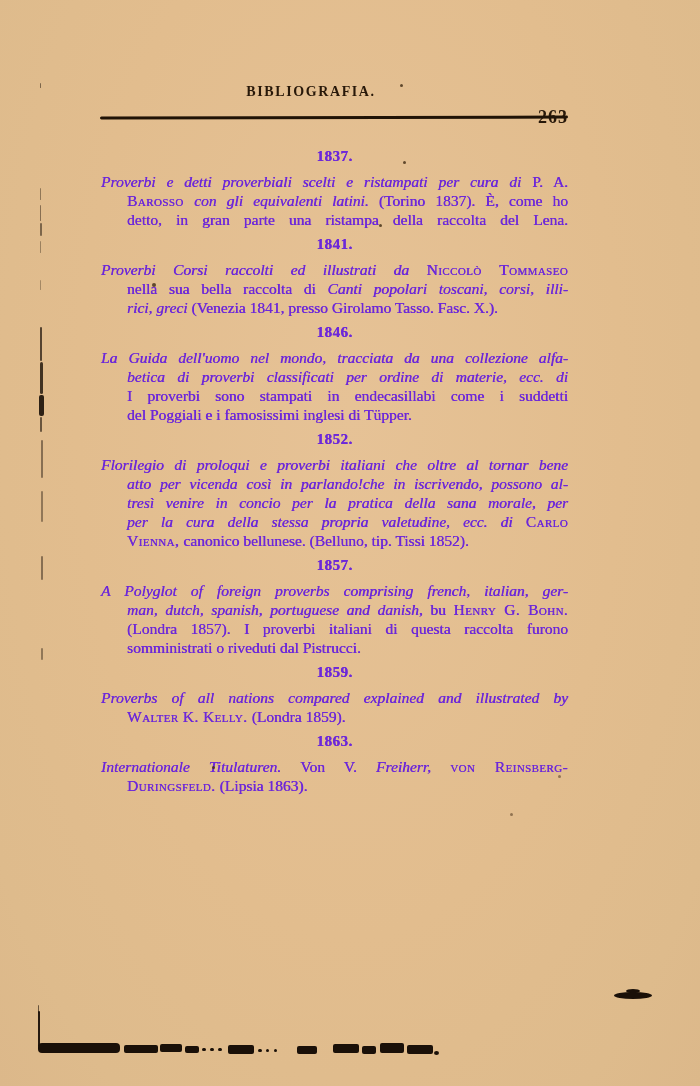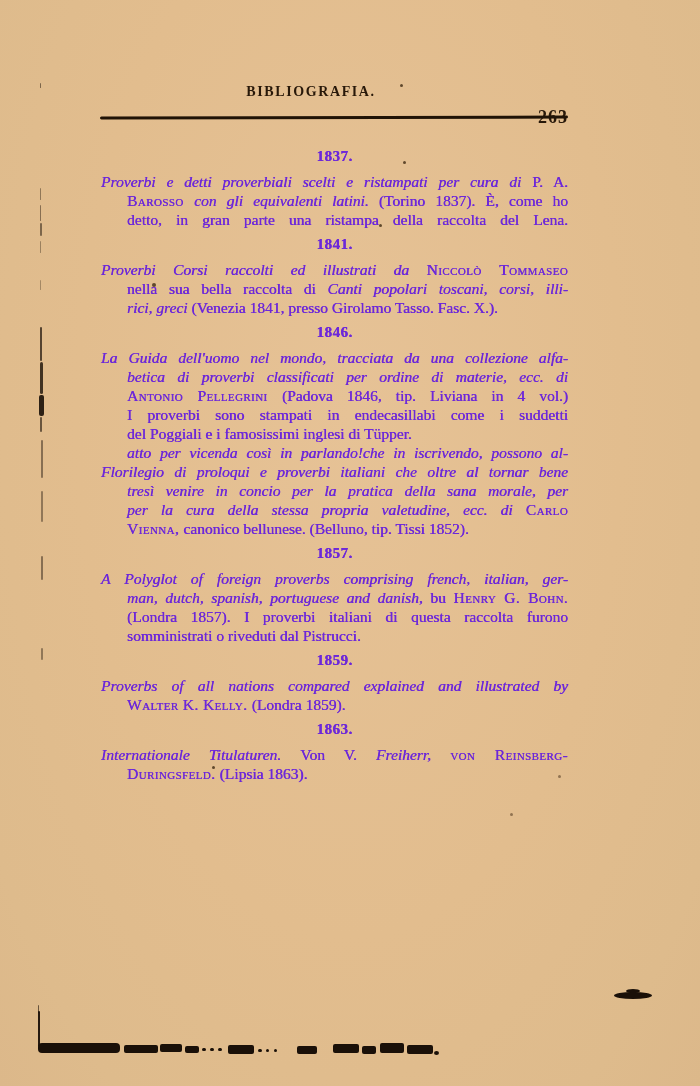--- a/index.html
+++ b/index.html
@@ -59,27 +59,27 @@
       <div class="year">1841.</div>
       <div class="entry">
         <div class="line just"><span class="seg-i">Proverbi Corsi raccolti ed illustrati da </span><span class="seg-sc">Niccolò Tommaseo</span></div>
         <div class="line ind just"><span class="seg-r">nella sua bella raccolta di </span><span class="seg-i">Canti popolari toscani, corsi, illi-</span></div>
         <div class="line ind"><span class="seg-i">rici, greci </span><span class="seg-r">(Venezia 1841, presso Girolamo Tasso. Fasc. X.).</span></div>
       </div>
       <div class="year">1846.</div>
       <div class="entry">
         <div class="line just"><span class="seg-i">La Guida dell'uomo nel mondo, tracciata da una collezione alfa-</span></div>
         <div class="line ind just"><span class="seg-i">betica di proverbi classificati per ordine di materie, ecc. di</span></div>
-        <div class="line ind just"><span class="seg-sc">Antonio Pellegrini </span><span class="seg-r">(Padova 1846, tip. Liviana in 4 vol.)</span></div>
         <div class="line ind just"><span class="seg-r">I proverbi sono stampati in endecasillabi come i suddetti</span></div>
         <div class="line ind"><span class="seg-r">del Poggiali e i famosissimi inglesi di Tüpper.</span></div>
       </div>
+      <div class="year">1852.</div>
       <div class="entry">
+        <div class="line just"><span class="seg-i">Florilegio di proloqui e proverbi italiani che oltre al tornar bene</span></div>
         <div class="line ind just"><span class="seg-i">atto per vicenda così in parlando!che in iscrivendo, possono al-</span></div>
-        <div class="line just"><span class="seg-i">Florilegio di proloqui e proverbi italiani che oltre al tornar bene</span></div>
         <div class="line ind just"><span class="seg-i">tresì venire in concio per la pratica della sana morale, per</span></div>
         <div class="line ind just"><span class="seg-i">per la cura della stessa propria valetudine, ecc. di </span><span class="seg-sc">Carlo</span></div>
         <div class="line ind"><span class="seg-sc">Vienna, </span><span class="seg-r">canonico bellunese. (Belluno, tip. Tissi 1852).</span></div>
       </div>
       <div class="year">1857.</div>
       <div class="entry">
         <div class="line just"><span class="seg-i">A Polyglot of foreign proverbs comprising french, italian, ger-</span></div>
         <div class="line ind just"><span class="seg-i">man, dutch, spanish, portuguese and danish, </span><span class="seg-r">bu </span><span class="seg-sc">Henry G. Bohn.</span></div>
         <div class="line ind just"><span class="seg-r">(Londra 1857). I proverbi italiani di questa raccolta furono</span></div>
         <div class="line ind"><span class="seg-r">somministrati o riveduti dal Pistrucci.</span></div>

